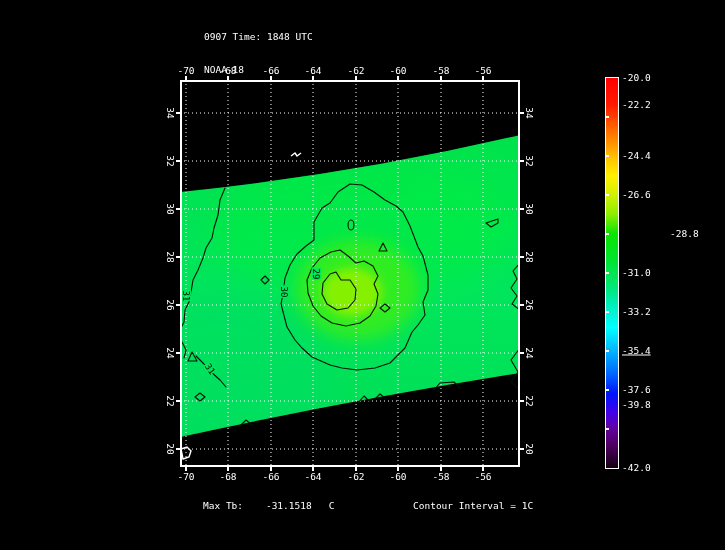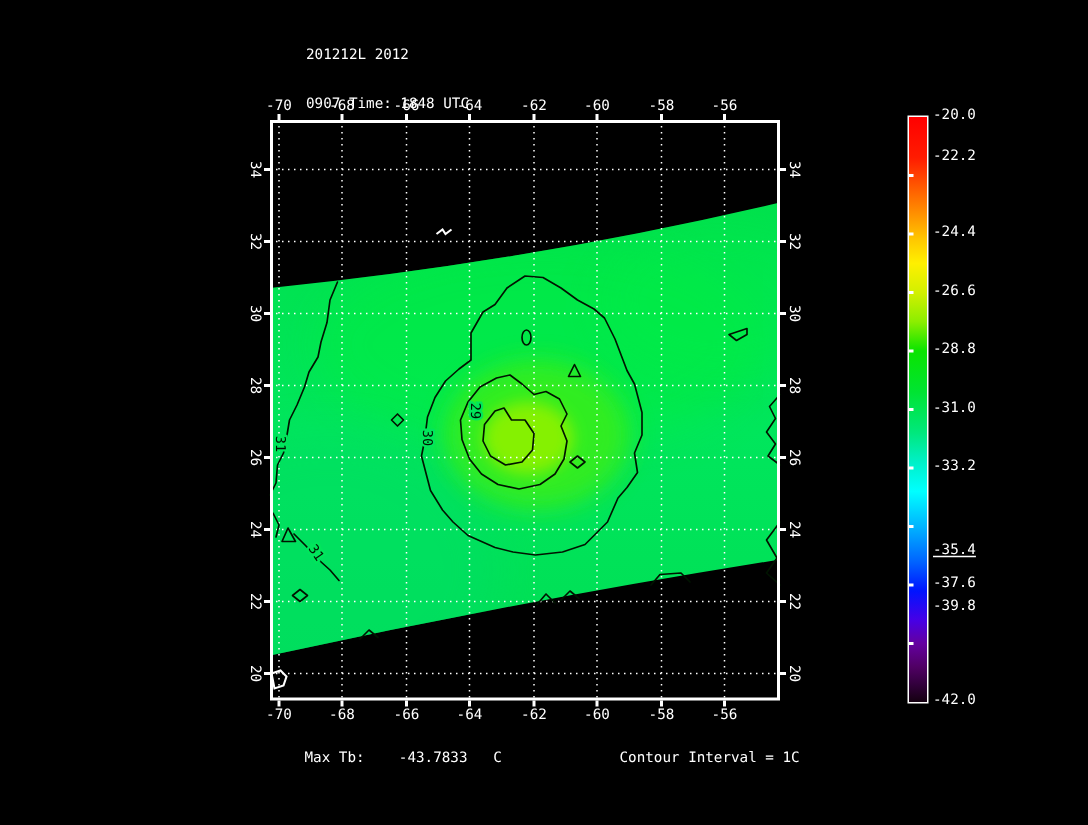--- a/index.html
+++ b/index.html
@@ -20,21 +20,20 @@
   .cbtick{position:absolute;left:0;width:3px;height:2px;background:#fff;}
   .clbl{font:9px "DejaVu Sans Mono",monospace;fill:#001400;
         paint-order:stroke;stroke:#00e65c;stroke-width:3px;}
 </style>
 </head>
 <body>
 
 <div id="screen">
 
   <div class="txt" style="left:204px;top:9px;">
-    <div>201212L 2012</div>
     <div>0907 Time: 1848 UTC</div>
     <div>NOAA-18</div>
   </div>
 
   <svg width="340" height="387" viewBox="0 0 340 387" style="position:absolute;left:180px;top:80px;overflow:visible;">
     <defs>
       <linearGradient id="sw" x1="0" y1="0" x2="0" y2="1">
         <stop offset="0" stop-color="#00e14d"></stop>
         <stop offset="0.5" stop-color="#00e65c"></stop>
         <stop offset="1" stop-color="#00df55"></stop>
@@ -212,24 +211,24 @@
     <div class="cbtick" style="top:194px;"></div>
     <div class="cbtick" style="top:233px;"></div>
     <div class="cbtick" style="top:272px;"></div>
     <div class="cbtick" style="top:311px;"></div>
     <div class="cbtick" style="top:350px;"></div>
   </div>
   <span class="cbl" style="top:77px;">-20.0</span>
   <span class="cbl" style="top:104px;">-22.2</span>
   <span class="cbl" style="top:155px;">-24.4</span>
   <span class="cbl" style="top:194px;">-26.6</span>
-  <span class="cbl" style="top:233px;">-28.8</span>
+  <span class="cbl" style="top:233px;margin-left:48px;">-28.8</span>
   <span class="cbl" style="top:272px;">-31.0</span>
   <span class="cbl" style="top:311px;">-33.2</span>
-  <span class="cbl" style="top:367px;text-decoration:underline;">-35.4</span>
+  <span class="cbl" style="top:350px;text-decoration:underline;">-35.4</span>
   <span class="cbl" style="top:389px;">-37.6</span>
   <span class="cbl" style="top:404px;">-39.8</span>
   <span class="cbl" style="top:467px;">-42.0</span>
 
-  <span class="txt" style="left:203px;top:500px;">Max Tb:    -43.7833   C</span>
+  <span class="txt" style="left:203px;top:500px;">Max Tb:    -31.1518   C</span>
   <span class="txt" style="left:413px;top:500px;">Contour Interval = 1C</span>
 
 </div>
 
 </body></html>

